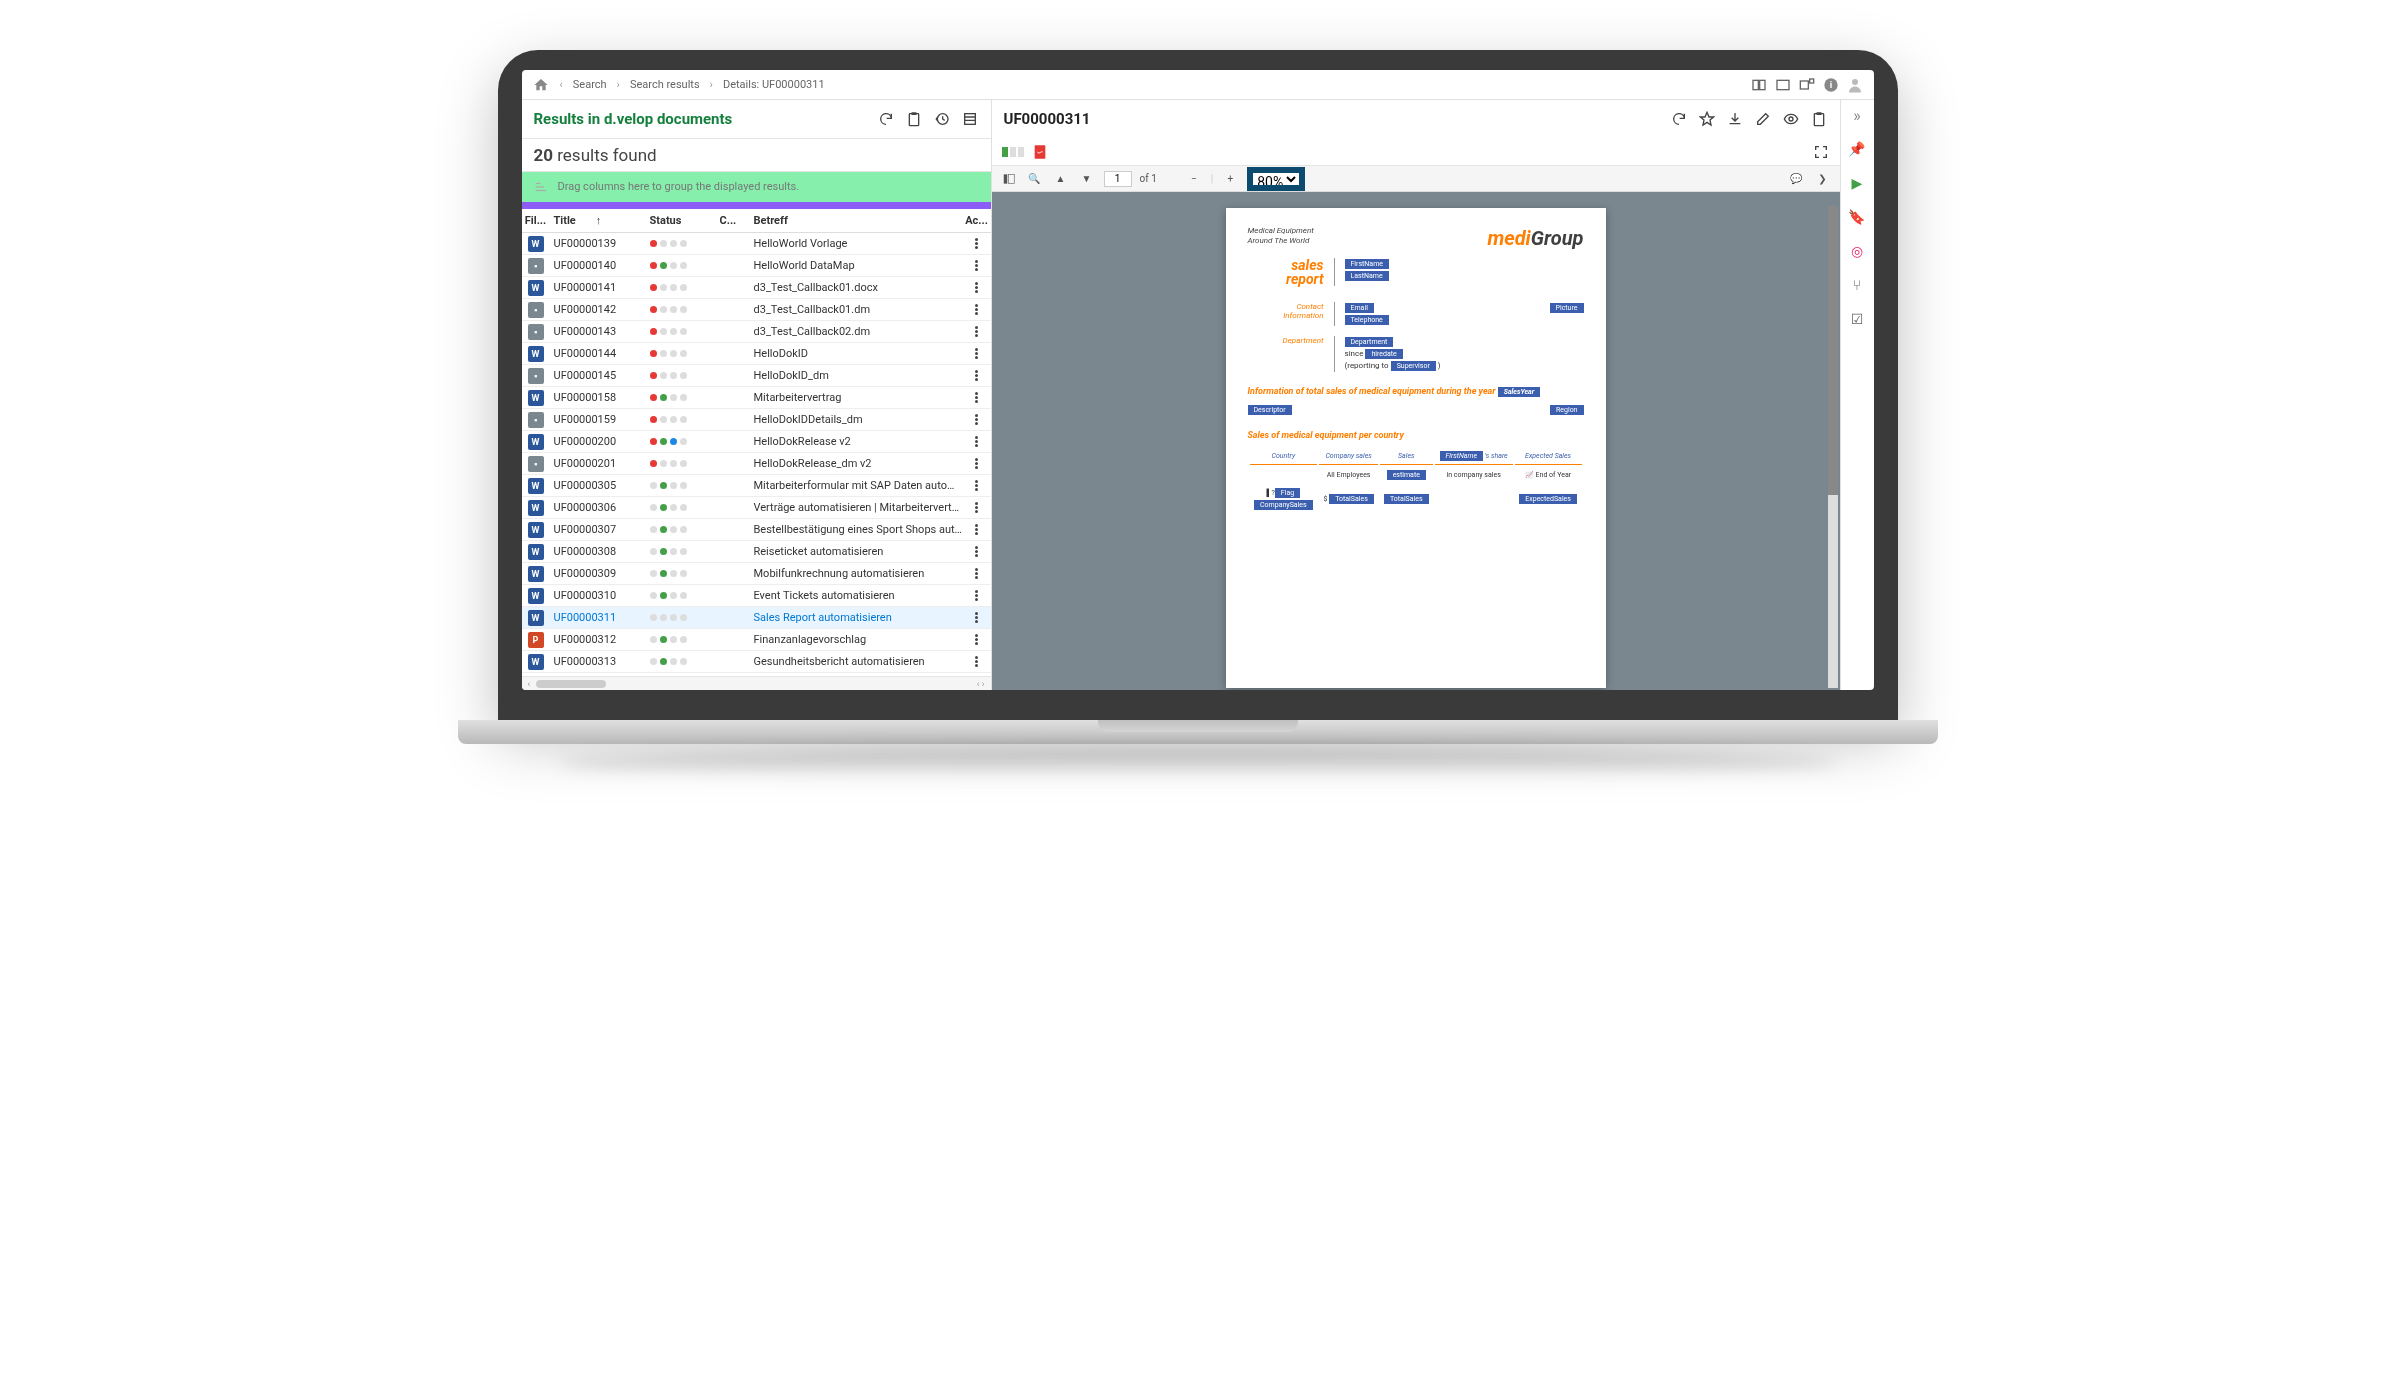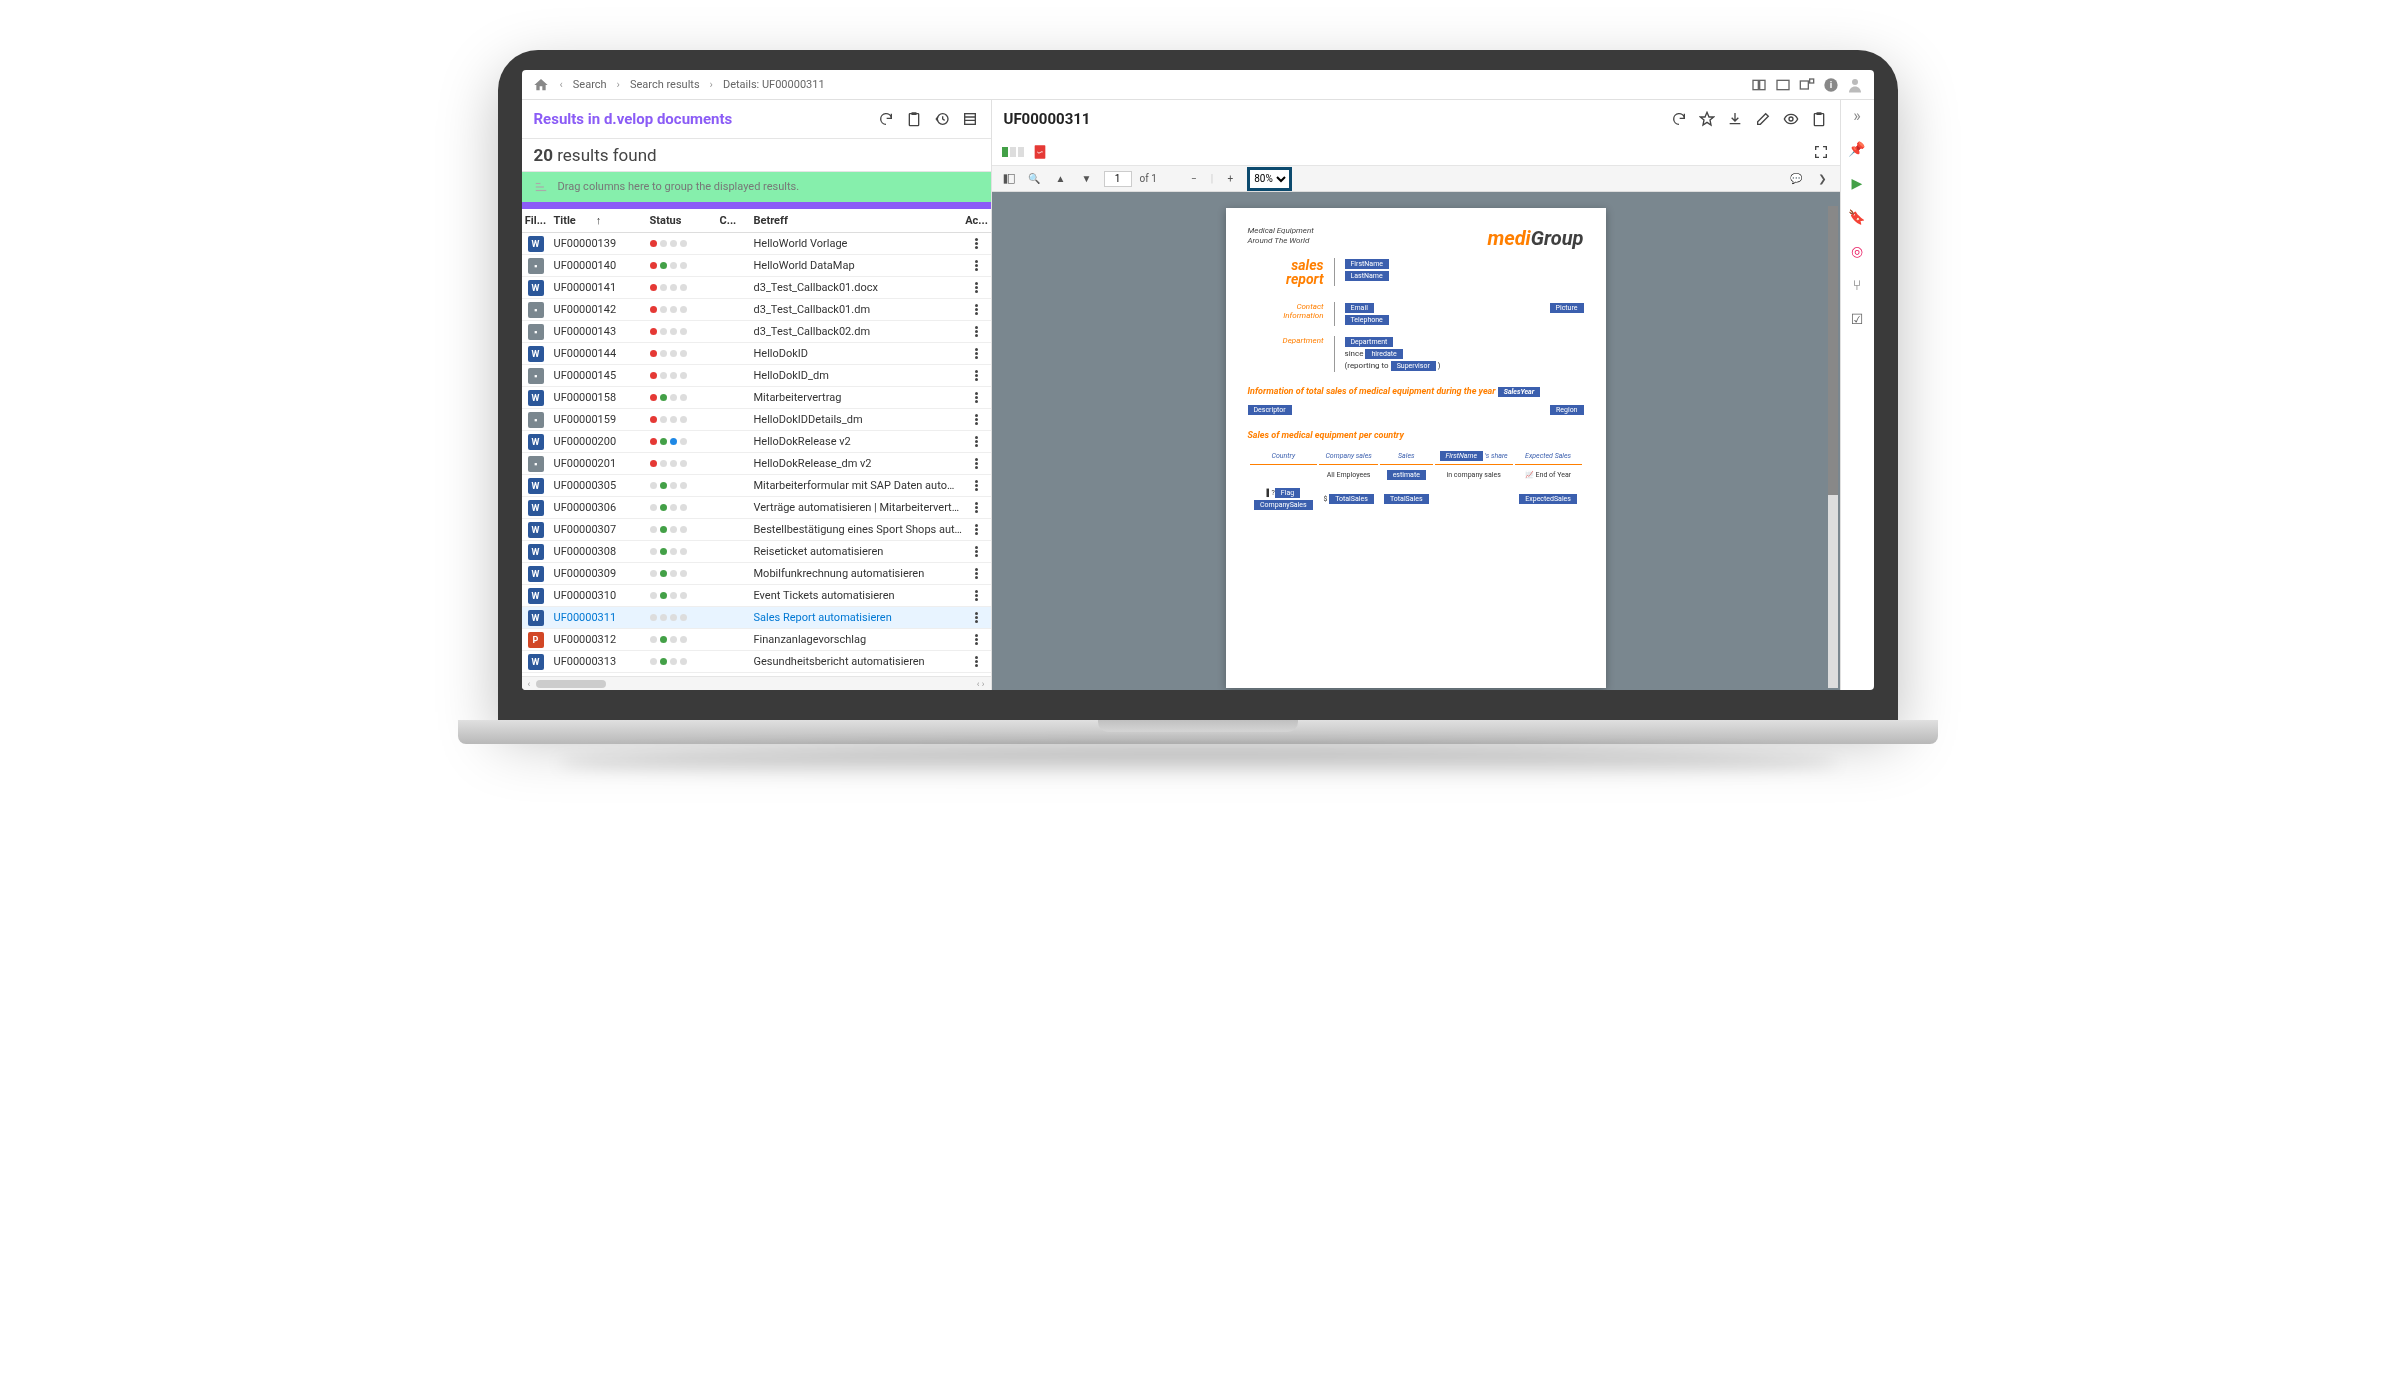--- a/index.html
+++ b/index.html
@@ -13,21 +13,21 @@
 .topbar{height:30px;border-bottom:1px solid #e0e0e0;display:flex;align-items:center;padding:0 10px;gap:10px;font-size:11px;color:#666}
 .topbar .crumb{cursor:pointer}
 .topbar .sep{color:#999}
 .topbar-right{margin-left:auto;display:flex;gap:6px;align-items:center}
 .ticon{width:18px;height:18px;display:inline-flex;align-items:center;justify-content:center;color:#666;cursor:pointer}
 .home-icon svg{width:16px;height:16px;fill:#888}
 .user-icon svg{width:20px;height:20px;fill:#bbb}
 .main{flex:1;display:flex;overflow:hidden}
 .left{width:470px;border-right:1px solid #e0e0e0;display:flex;flex-direction:column}
 .left-header{padding:10px 12px;border-bottom:1px solid #e5e5e5;display:flex;align-items:center;gap:8px}
-.left-title{font-size:15px;font-weight:700;color:#8b5cf6}
+.left-title{font-size:15px;font-weight:700;color:#15803d}
 .left-actions{margin-left:auto;display:flex;gap:10px}
 .aicon{width:18px;height:18px;color:#555;cursor:pointer;display:inline-flex;align-items:center;justify-content:center}
 .count{padding:6px 12px;font-size:17px;color:#444;border-bottom:1px solid #e5e5e5}
 .count b{font-weight:700}
 .grouprow{background:#86efac;padding:8px 12px;font-size:11px;color:#777;border-bottom:7px solid #8b5cf6;display:flex;align-items:flex-start;gap:10px}
 .headerrow{display:flex;align-items:center;font-size:11px;font-weight:700;color:#333;border-bottom:1px solid #ddd;padding:5px 0}
 .c-ico{width:28px;display:flex;justify-content:center}
 .c-title{width:100px;padding-left:4px;display:flex;align-items:center;gap:20px}
 .c-status{width:70px}
 .c-c{width:30px}
@@ -53,21 +53,21 @@
 .doc-id{font-size:15px;font-weight:700;color:#222}
 .right-actions{margin-left:auto;display:flex;gap:10px}
 .tabs{display:flex;border-bottom:1px solid #e0e0e0;padding:0 10px}
 .tab{padding:8px 20px;font-size:11px;font-weight:600;color:#555;letter-spacing:.5px;cursor:pointer}
 .tab.active{color:#0078d4;border-bottom:2px solid #0078d4}
 .subbar{height:28px;display:flex;align-items:center;padding:0 10px;gap:8px;border-bottom:1px solid #e5e5e5}
 .pdf-icon{width:16px;height:16px}
 .fullscreen{margin-left:auto}
 .pv-toolbar{height:26px;background:#f5f5f5;border-bottom:1px solid #ddd;display:flex;align-items:center;padding:0 8px;gap:8px;font-size:10px;color:#555}
 .pv-toolbar input{width:28px;height:16px;font-size:10px;text-align:center;border:1px solid #ccc}
-.pv-toolbar select{height:24px;font-size:10px;border:3px solid #0c4a6e;background:#fff}
+.pv-toolbar select{height:24px;font-size:14px;border:6px solid #0c4a6e;background:#fff}
 .pv-right{margin-left:auto;display:flex;gap:8px;align-items:center}
 .preview-area{flex:1;background:#7a878f;padding:16px;overflow:auto;position:relative}
 .page{width:380px;min-height:480px;background:#fff;margin:0 auto;padding:18px 22px;font-size:8px;color:#333;box-shadow:0 2px 8px rgba(0,0,0,.3)}
 .pg-top{display:flex;justify-content:space-between;margin-bottom:8px}
 .pg-sub{color:#444;font-style:italic;font-size:8px;line-height:1.3}
 .logo-medi{font-size:20px;font-style:italic;font-weight:700}
 .logo-medi .m{color:#ff7f00}
 .logo-medi .g{color:#404040}
 .sr-block{display:flex;gap:10px;margin-bottom:16px}
 .sr-label{text-align:right;color:#ff7f00;font-style:italic;font-size:14px;font-weight:700;line-height:1;width:76px}

